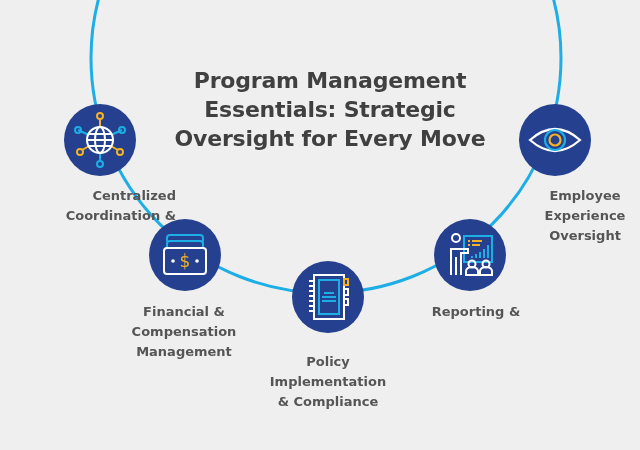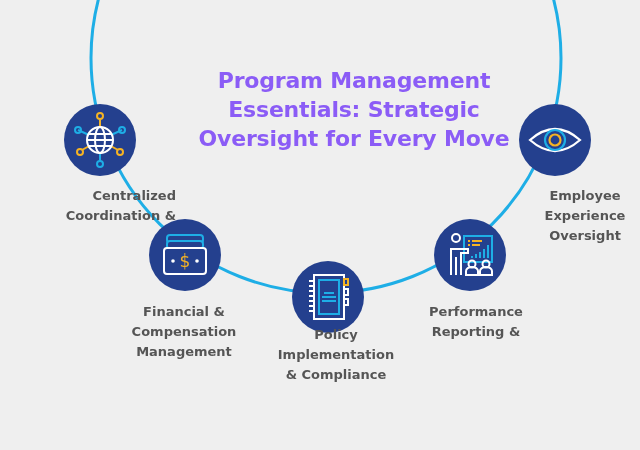--- a/index.html
+++ b/index.html
@@ -1,20 +1,20 @@
 <!DOCTYPE html>
 <html><head>
 <meta charset="utf-8">
 <style>
   html, body { margin:0; padding:0; }
   body { width:640px; height:450px; background:#efefef; position:relative; overflow:hidden;
          font-family:"DejaVu Sans","Liberation Sans",sans-serif; }
   #ring { position:absolute; left:0; top:0; }
   .title { position:absolute; left:170px; top:66px; width:320px; text-align:center;
-           color:#8b5cf6; font-weight:bold; font-size:22px; line-height:29px; letter-spacing:-0.2px;margin-left:24px; }
+           color:#404040; font-weight:bold; font-size:22px; line-height:29px; letter-spacing:-0.2px; }
   .node { position:absolute; width:72px; height:72px; border-radius:50%; background:#24408e; }
   .node svg { position:absolute; left:0; top:0; }
   .label { position:absolute; color:#555555; font-weight:bold; font-size:13px; line-height:20px; }
   .r { text-align:right;padding-left:48px; }
   .c { text-align:center; }
   .l { text-align:center; }
 </style>
 </head>
 <body>
 
@@ -86,21 +86,21 @@
     <rect x="52" y="28" width="4" height="6" fill="none" stroke="#fff" stroke-width="2"></rect>
     <rect x="52" y="38" width="4" height="6" fill="none" stroke="#fff" stroke-width="2"></rect>
     <rect x="27" y="19" width="20" height="34" fill="none" stroke="#1eaee6" stroke-width="2"></rect>
     <g stroke="#1eaee6" stroke-width="2">
       <line x1="32" y1="32" x2="42" y2="32"></line>
         <line x1="30" y1="36" x2="44" y2="36"></line>
         <line x1="30" y1="40" x2="44" y2="40"></line>
     </g>
   </svg>
 </div>
-<div class="label c" style="left:264px;top:325px;width:128px;margin-left:8px;">
+<div class="label c" style="left:264px;top:352px;width:128px;">
   <div>Policy</div>
   <div>Implementation</div>
   <div>&amp; Compliance</div>
 </div>
 
 <div class="node" style="left:434px;top:219px;">
   <svg width="72" height="72" viewBox="0 0 72 72">
     <rect x="30" y="17" width="28" height="26" fill="none" stroke="#1eaee6" stroke-width="2"></rect>
     <g stroke="#f5b324" stroke-width="2">
       <line x1="34" y1="22" x2="36" y2="22"></line>
@@ -117,21 +117,20 @@
     </g>
     <circle cx="22" cy="19" r="4" fill="none" stroke="#fff" stroke-width="2"></circle>
     <path d="M17 56 V30 H34 V34 H27 V56 M22 38 V56" fill="none" stroke="#fff" stroke-width="2"></path>
     <circle cx="38" cy="45" r="3.5" fill="none" stroke="#fff" stroke-width="2"></circle>
     <path d="M32 56 V52 a6 4 0 0 1 12 0 V56 Z" fill="none" stroke="#fff" stroke-width="2"></path>
     <circle cx="52" cy="45" r="3.5" fill="none" stroke="#fff" stroke-width="2"></circle>
     <path d="M46 56 V52 a6 4 0 0 1 12 0 V56 Z" fill="none" stroke="#fff" stroke-width="2"></path>
   </svg>
 </div>
 <div class="label c" style="left:412px;top:302px;width:128px;">
-  <div>Performance</div>
   <div>Reporting &amp;</div>
 </div>
 
 <div class="node" style="left:519px;top:104px;">
   <svg width="72" height="72" viewBox="0 0 72 72">
     <path d="M11 36 Q36 14 61 36 Q36 58 11 36 Z" fill="none" stroke="#fff" stroke-width="2.2"></path>
     <circle cx="36" cy="36" r="10" fill="none" stroke="#1eaee6" stroke-width="2.2"></circle>
     <circle cx="36" cy="36" r="5.5" fill="none" stroke="#f5b324" stroke-width="2.2"></circle>
   </svg>
 </div>

